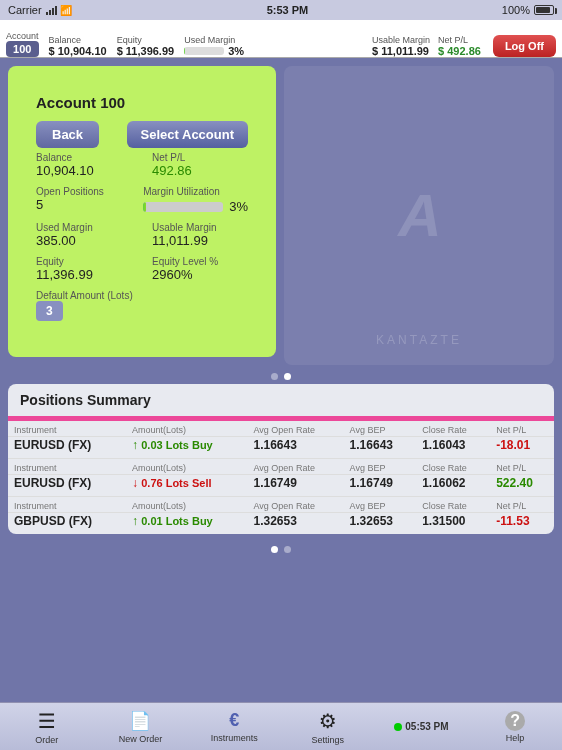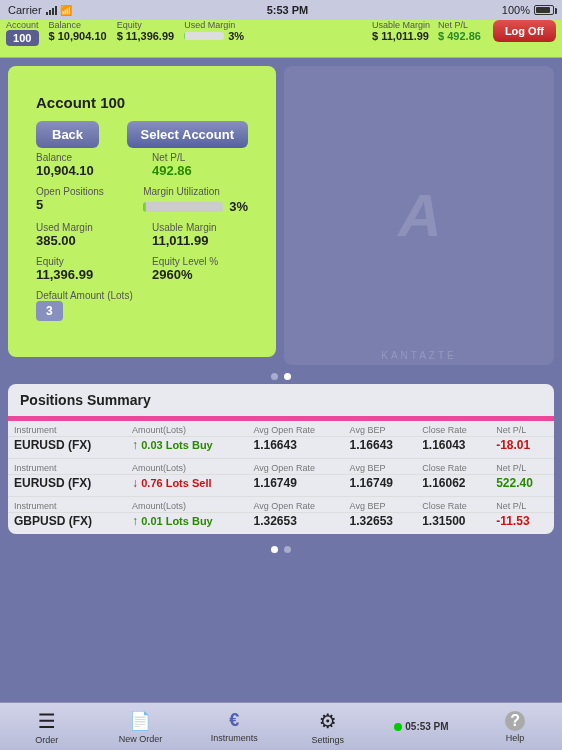--- a/index.html
+++ b/index.html
@@ -33,24 +33,24 @@
       display: flex; align-items: center; padding: 1px;
     }
     .battery::after {
       content: ''; position: absolute; right: -4px; top: 2px;
       width: 2px; height: 6px; background: #333; border-radius: 0 1px 1px 0;
     }
     .battery-fill { background: #333; height: 100%; width: 90%; border-radius: 1px; }
 
     
     #header-bar {
-      background: #bef264;
+      background: #ffffff;
       height: 38px;
       display: flex;
-      align-items: flex-start;
+      align-items: flex-end;
       padding: 0 6px;
       gap: 4px;
       border-bottom: 1px solid #aaa;
     }
     .header-cell {
       display: flex;
       flex-direction: column;
       justify-content: center;
     }
     .header-label {
@@ -163,21 +163,21 @@
     }
     .card-col {
       flex: 1;
     }
     .card-field-label {
       font-size: 10px;
       color: #555;
     }
     .card-field-value {
       font-size: 13px;
-      font-weight: 700;
+      font-weight: 400;
       color: #222;
     }
     .card-field-value.green { color: #2a8a00; }
 
     .margin-bar-wrap {
       display: flex;
       align-items: center;
       gap: 6px;
       margin-top: 2px;
     }
@@ -320,25 +320,25 @@
       justify-content: center;
     }
     .chart-watermark {
       font-size: 60px;
       font-weight: 900;
       font-style: italic;
       color: rgba(255,255,255,0.15);
       letter-spacing: -2px;
     }
     .chart-watermark-sub {
-      font-size: 10px;
+      font-size: 12px;
       color: rgba(255,255,255,0.2);
       letter-spacing: 3px;
       position: absolute;
-      bottom: 4px;
+      bottom: 18px;
       margin-top: 31px;
     }
   </style>
 </head>
 <body>
 
 <div id="status-bar">
   <div class="status-left">
     <span>Carrier</span>
     <div class="signal-bars">

